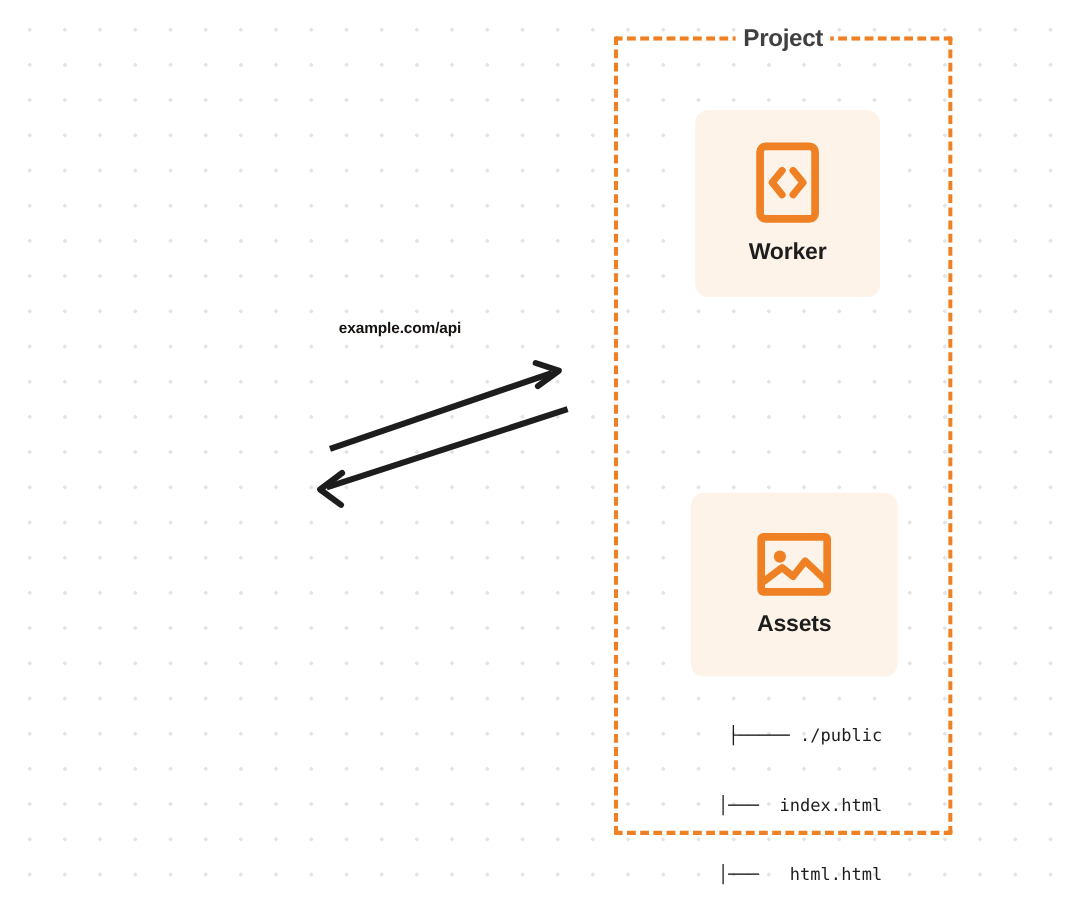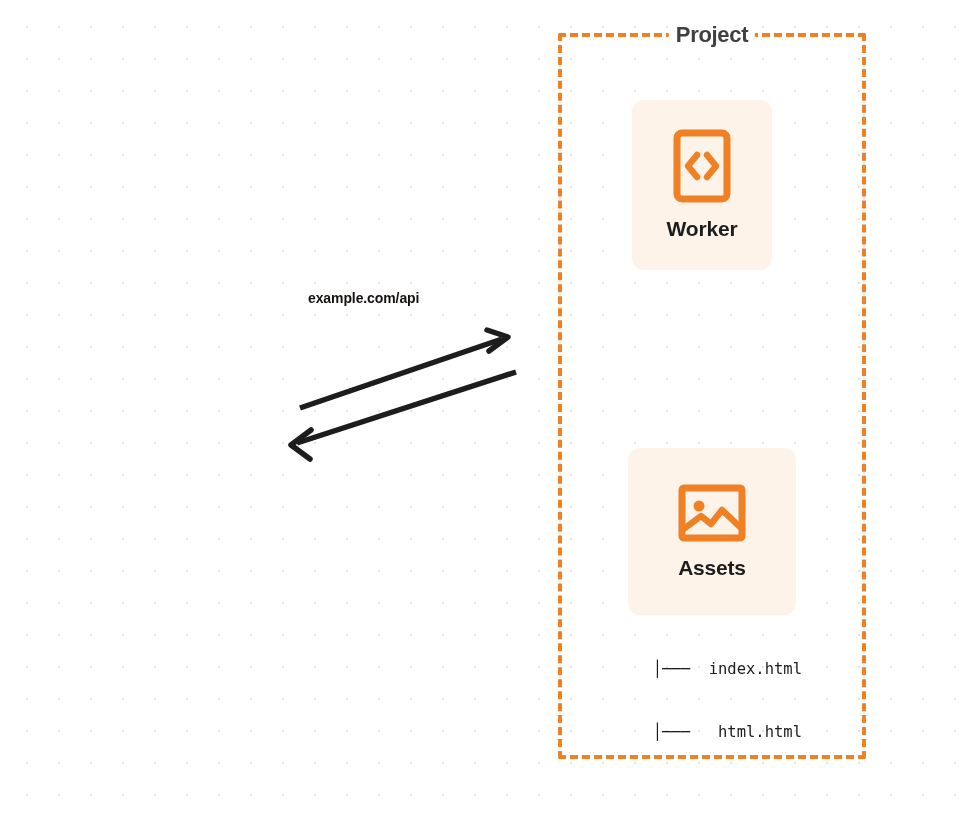--- a/index.html
+++ b/index.html
@@ -93,27 +93,27 @@
     background: #fdf3e8;
     border-radius: 12px;
     display: flex;
     flex-direction: column;
     align-items: center;
     justify-content: center;
   }
   #worker-card {
     left: 632px;
     top: 100px;
-    width: 140px;
+    width: 168px;
     height: 170px;
   }
   #assets-card {
     left: 628px;
     top: 448px;
-    width: 168px;
+    width: 188px;
     height: 167px;
   }
   .service-card .card-icon {
     display: block;
     line-height: 0;
     margin-bottom: 14px;
   }
   .service-card .card-label {
     font-size: 21px;
     font-weight: bold;
@@ -180,18 +180,19 @@
       <svg width="68" height="58" viewBox="0 0 68 58">
         <rect x="4" y="4" width="60" height="50" rx="2" ry="2" fill="none" stroke="#ef8023" stroke-width="7"></rect>
         <circle cx="21" cy="22" r="5.5" fill="#ef8023"></circle>
         <polyline points="7,44 23,32 33,40 44,26 62,43" fill="none" stroke="#ef8023" stroke-width="6.5" stroke-linecap="round" stroke-linejoin="round"></polyline>
       </svg>
     </span>
     <span class="card-label">Assets</span>
   </div>
 
   <div id="file-tree">
+    <span class="tree-row">├───── ./public</span>
     <span class="tree-row">│───  index.html</span>
     <span class="tree-row">│───   html.html</span>
     
   </div>
 
 </div>
 
 </body></html>

